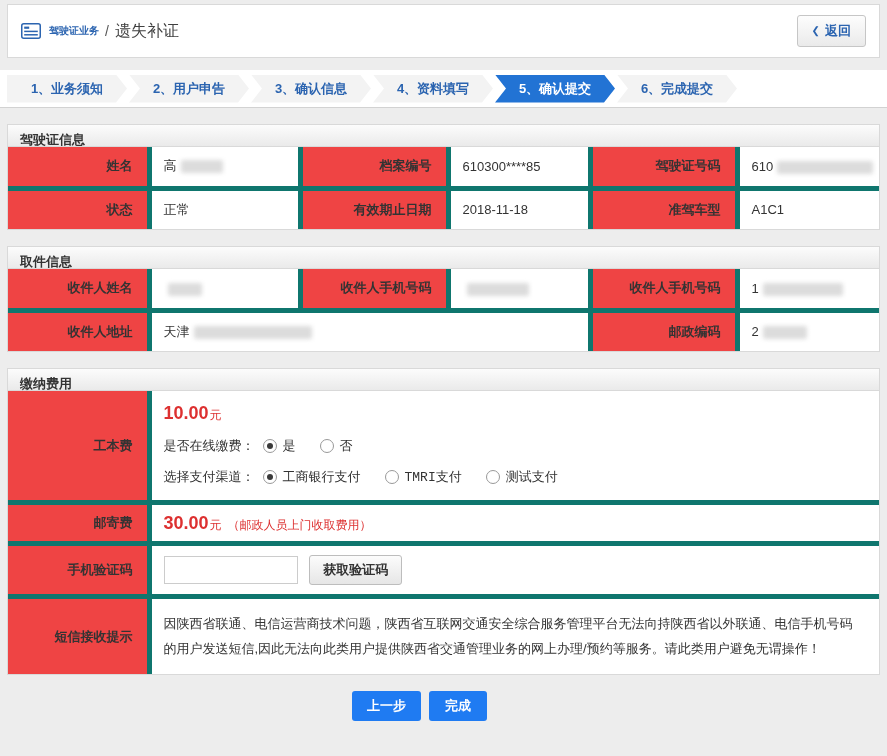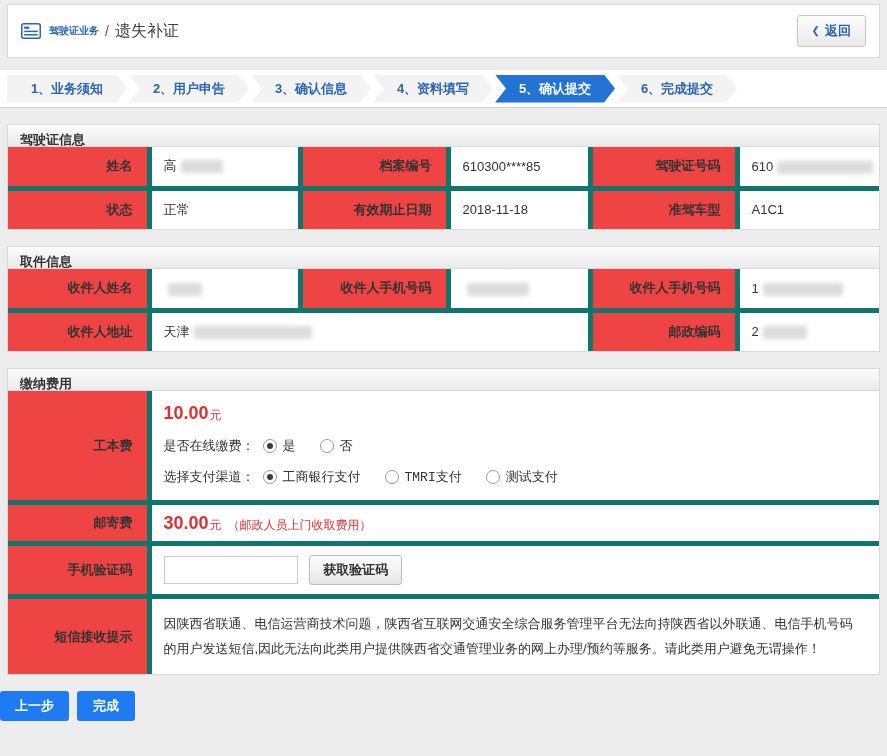--- a/index.html
+++ b/index.html
@@ -86,21 +86,21 @@
   .sms-cell{padding:9px 12px;}
   .sms-input{width:134px;height:28px;border:1px solid #ccc;padding:0 6px;font-size:13px;font-family:inherit;vertical-align:middle;}
   .code-btn{
     margin-left:8px;height:30px;padding:0 13px;vertical-align:middle;
     border:1px solid #bdbdbd;border-radius:3px;
     background:linear-gradient(#fcfcfc,#e6e6e6);
     font-size:13px;font-weight:bold;color:#333;cursor:pointer;font-family:inherit;
   }
   .notice-cell{padding:13px 16px;color:var(--red);line-height:1.9;font-size:13px;margin-left:23px;}
   
-  .footer-actions{display:flex;justify-content:flex-start;gap:8px;margin:16px 48px 0 0;}
+  .footer-actions{display:flex;justify-content:center;gap:8px;margin:16px 48px 0 0;}
   .primary-btn{
     min-width:58px;height:30px;padding:0 15px;
     border:none;border-radius:3px;background:var(--btn-blue);
     color:#fff;font-size:13px;font-weight:bold;cursor:pointer;font-family:inherit;
   }
 </style>
 </head>
 <body>
 
 <div class="top-header">

